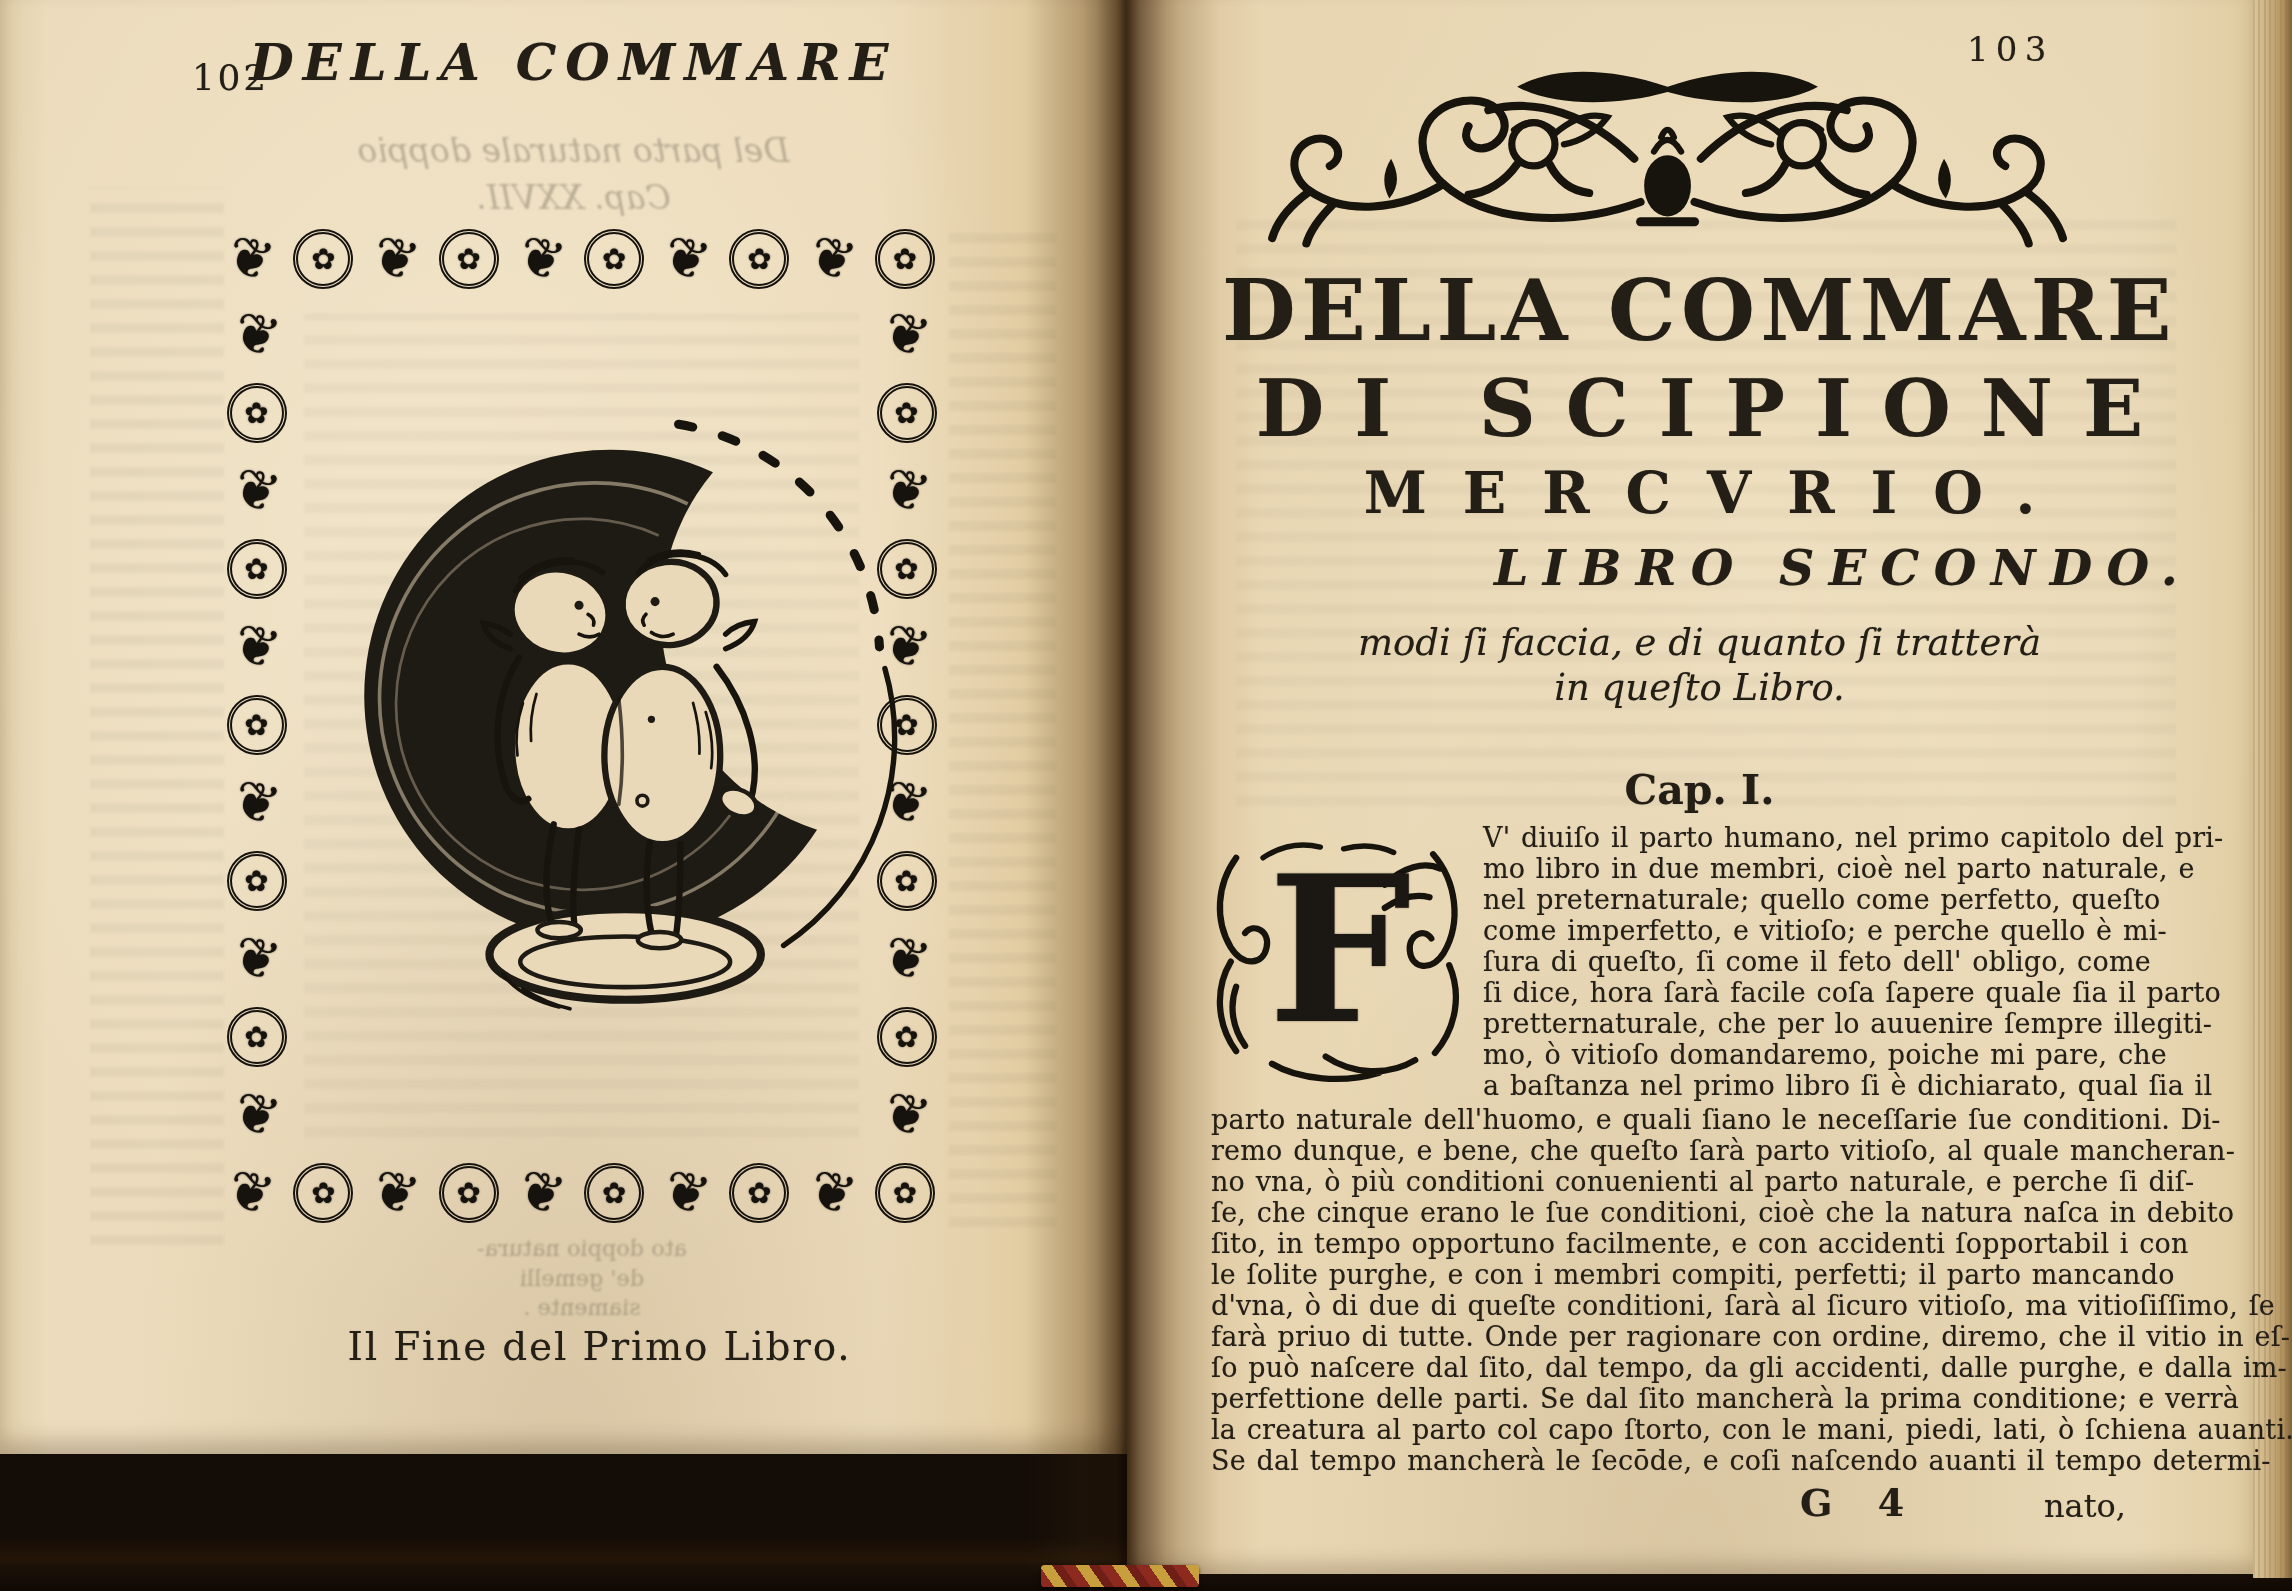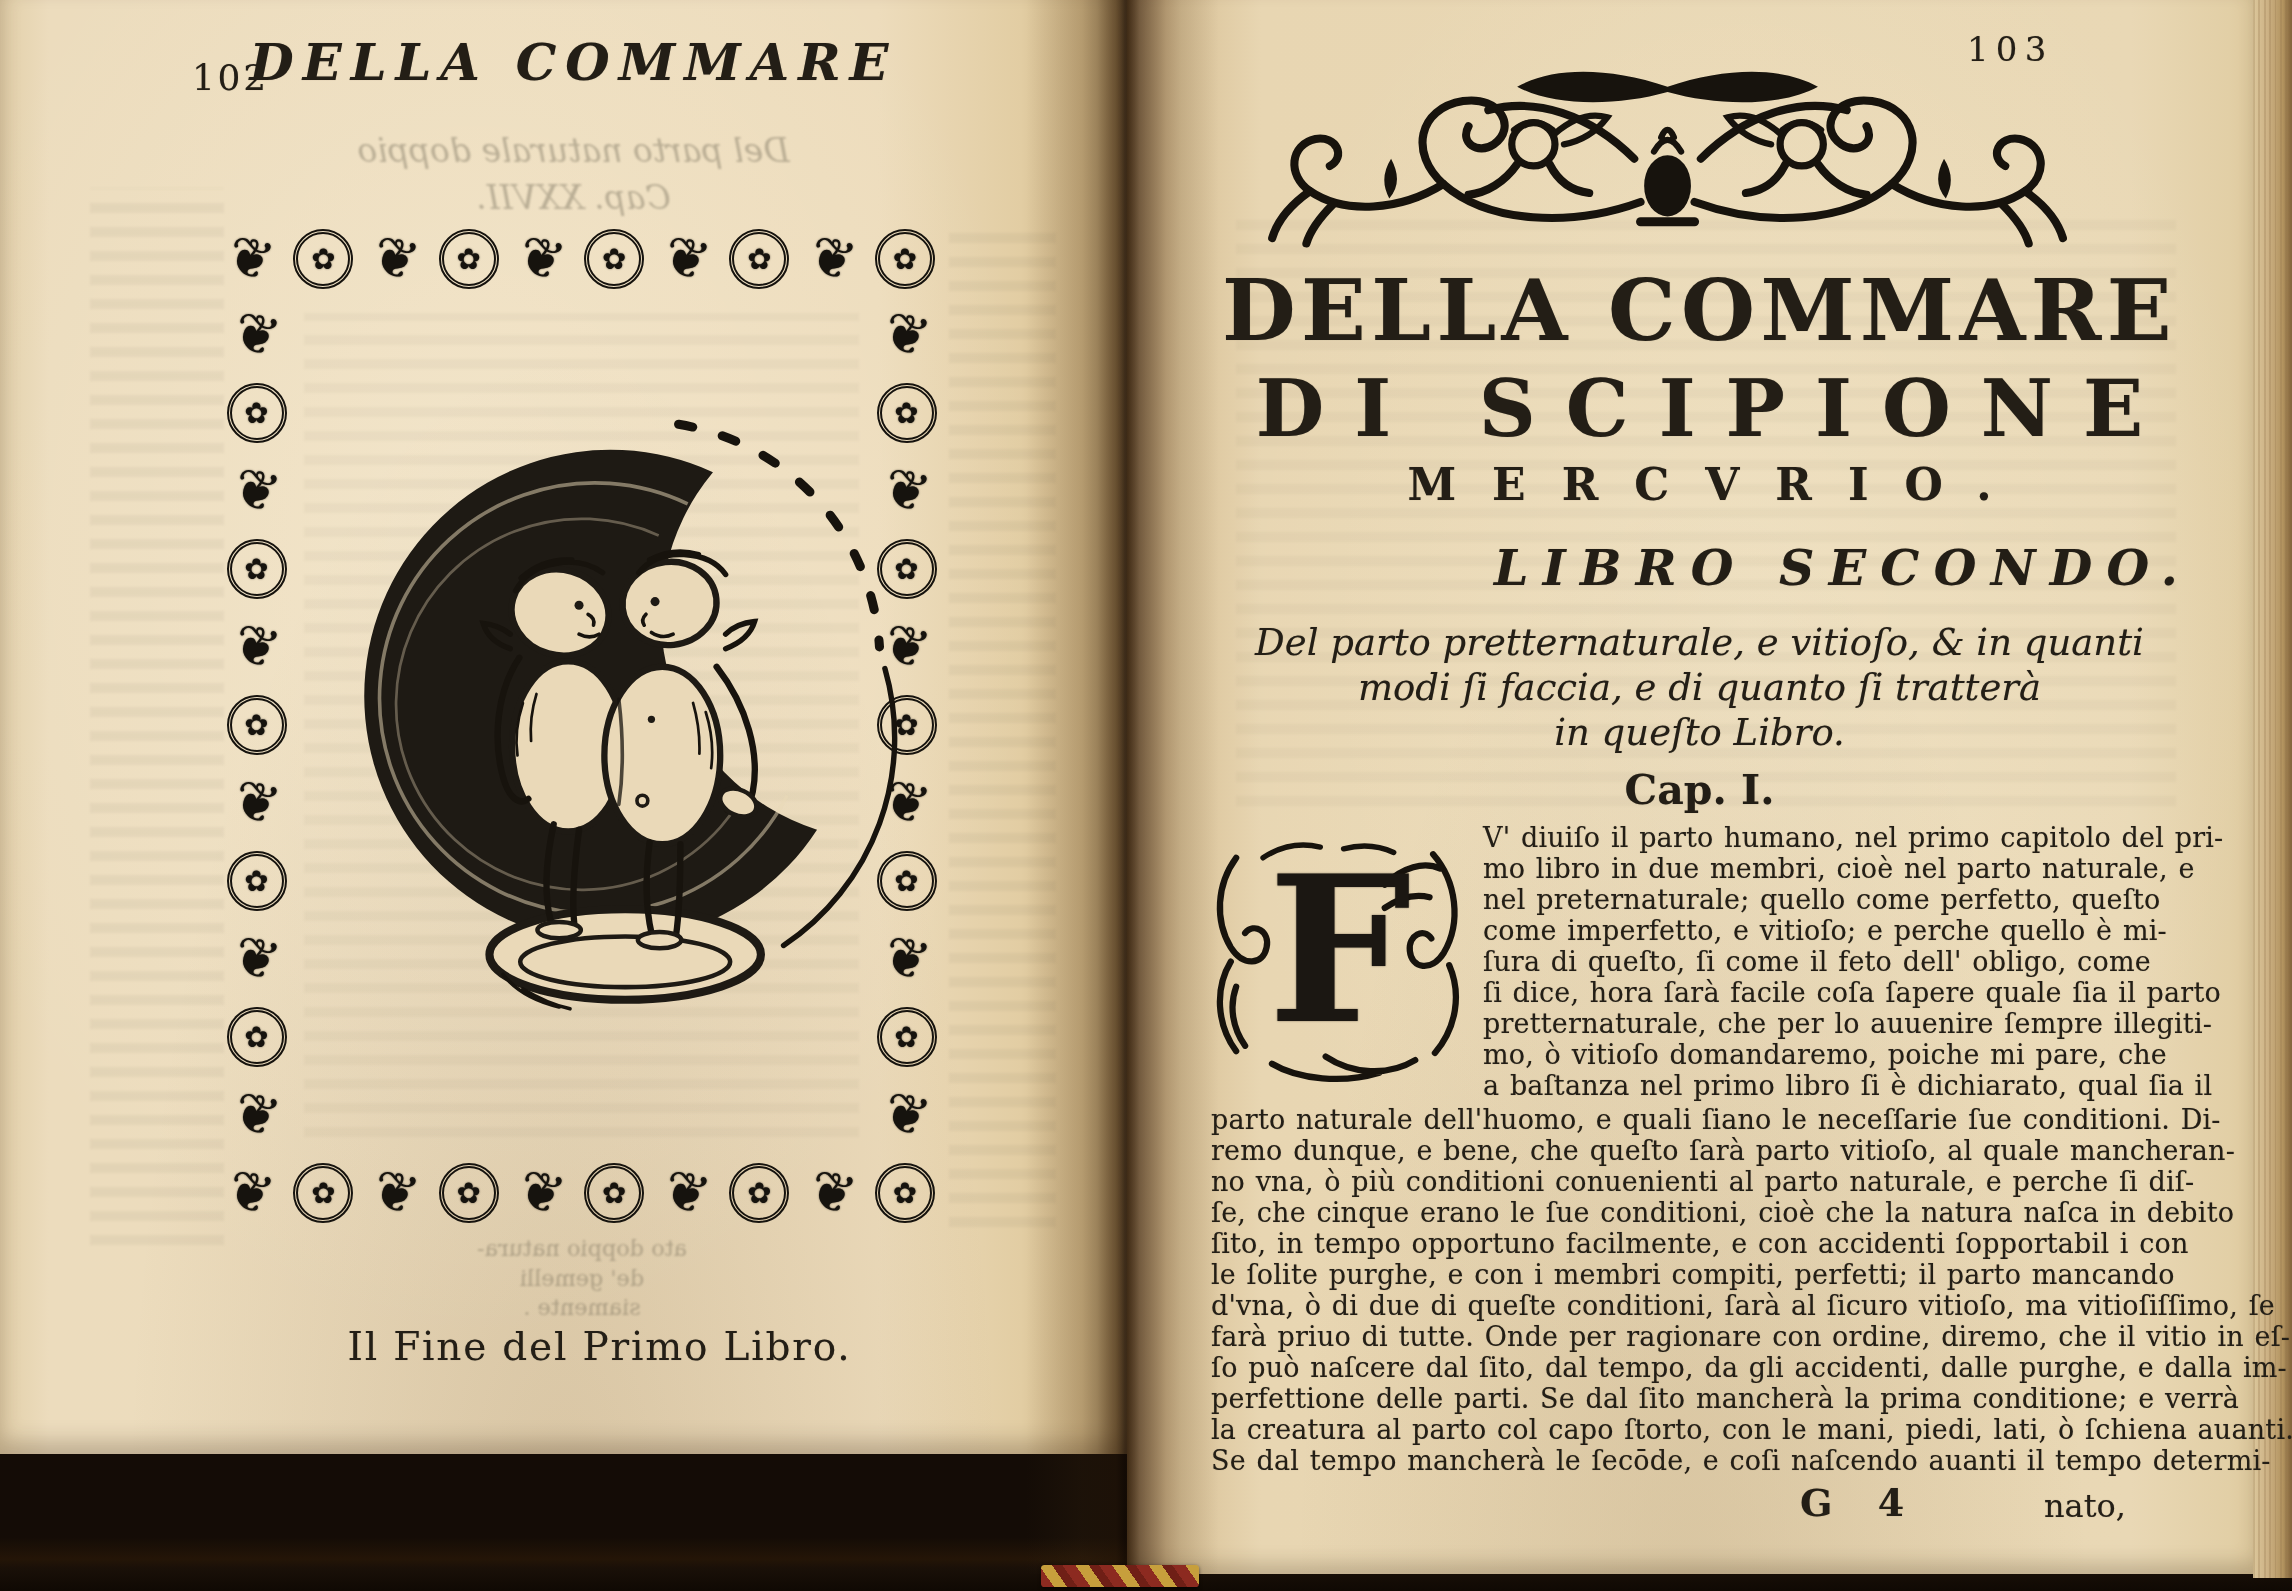--- a/index.html
+++ b/index.html
@@ -70,21 +70,21 @@
   .orn-a{font-size:54px;line-height:54px;transform:rotate(0.04turn);text-shadow:0 0 1.8px rgba(20,16,10,.7);}
   .orn-b{width:50px;height:50px;border:5.4px double #16130e;border-radius:50%;font-size:29px;
     text-shadow:0 0 1.8px rgba(20,16,10,.7);}
   .woodcut{left:351px;top:376px;width:552px;height:663px;z-index:4;}
   
   .rp-num{left:1967px;top:29px;font-size:34px;letter-spacing:7.2px;}
   .rp-headpiece{left:1247px;top:48px;width:842px;height:208px;}
   .rp-t1{left:1207px;top:260px;width:985px;text-align:center;font-size:85px;font-weight:bold;letter-spacing:5.4px;}
   .rp-t2{left:1207px;top:362px;width:985px;text-align:center;font-size:79px;font-weight:bold;
     letter-spacing:30px;text-indent:30px;}
-  .rp-t3{left:1207px;top:459px;width:985px;text-align:center;font-size:44px;font-weight:bold;
+  .rp-t3{left:1207px;top:459px;width:985px;text-align:center;font-size:57px;font-weight:bold;
     letter-spacing:36px;text-indent:36px;}
   .rp-t4{left:1207px;top:539px;width:985px;text-align:right;font-size:49px;font-style:italic;
     font-weight:bold;letter-spacing:14.3px;text-indent:14.3px;}
   .rp-subtitle{left:1207px;top:620px;width:985px;text-align:center;font-style:italic;
     font-size:37px;line-height:45px;font-weight:500;}
   .rp-cap{left:1207px;top:758px;width:985px;text-align:center;font-size:41px;font-weight:bold;margin-top:8px;}
   .dropcap-block{left:1209px;top:822px;width:262px;height:265px;z-index:3;}
   .dropcap-letter{position:absolute;left:59px;top:7.2px;font-size:202px;line-height:242px;
     font-weight:bold;color:#1b1712;text-shadow:0 0 1.8px rgba(25,20,12,.6);}
   .rp-body{font-size:27px;line-height:31px;letter-spacing:0.2px;word-spacing:1.8px;white-space:nowrap;}
@@ -262,21 +262,20 @@
       </g>
     </svg>
   </div>
 
   <div class="abs ink rp-t1" style="z-index:3;">DELLA COMMARE</div>
   <div class="abs ink rp-t2" style="z-index:3;">DI SCIPIONE</div>
   <div class="abs ink rp-t3" style="z-index:3;">MERCVRIO.</div>
   <div class="abs ink rp-t4" style="z-index:3;">LIBRO SECONDO.</div>
 
   <div class="abs ink rp-subtitle" style="z-index:3;">
-    <div>Del parto pretternaturale, e vitioſo, &amp; in quanti</div>
     <div>modi ſi faccia, e di quanto ſi tratterà</div>
     <div>in queſto Libro.</div>
   </div>
 
   <div class="abs ink rp-cap" style="z-index:3;">Cap. I.</div>
 
   <div class="abs dropcap-block">
     <svg width="262" height="265" viewBox="0 0 292 296">
       <g class="k" stroke-width="7">
         <path d="M 30,40 C 8,70 6,110 24,140 C 38,162 60,160 64,140 C 68,122 50,112 40,124"></path>

